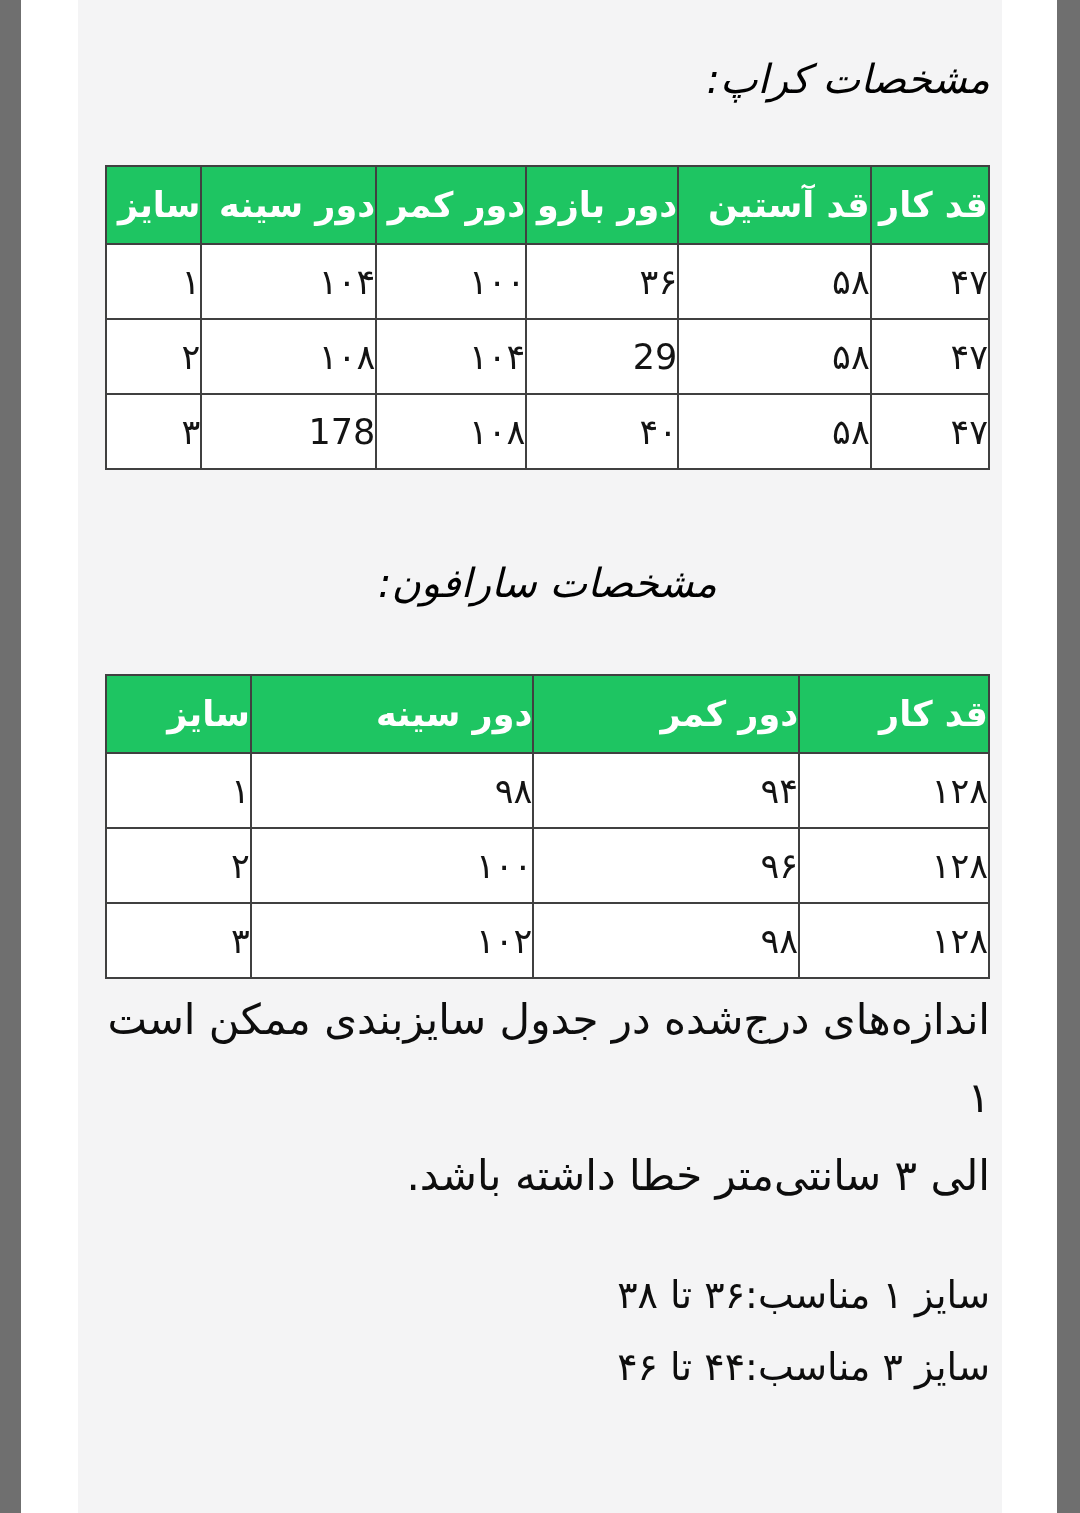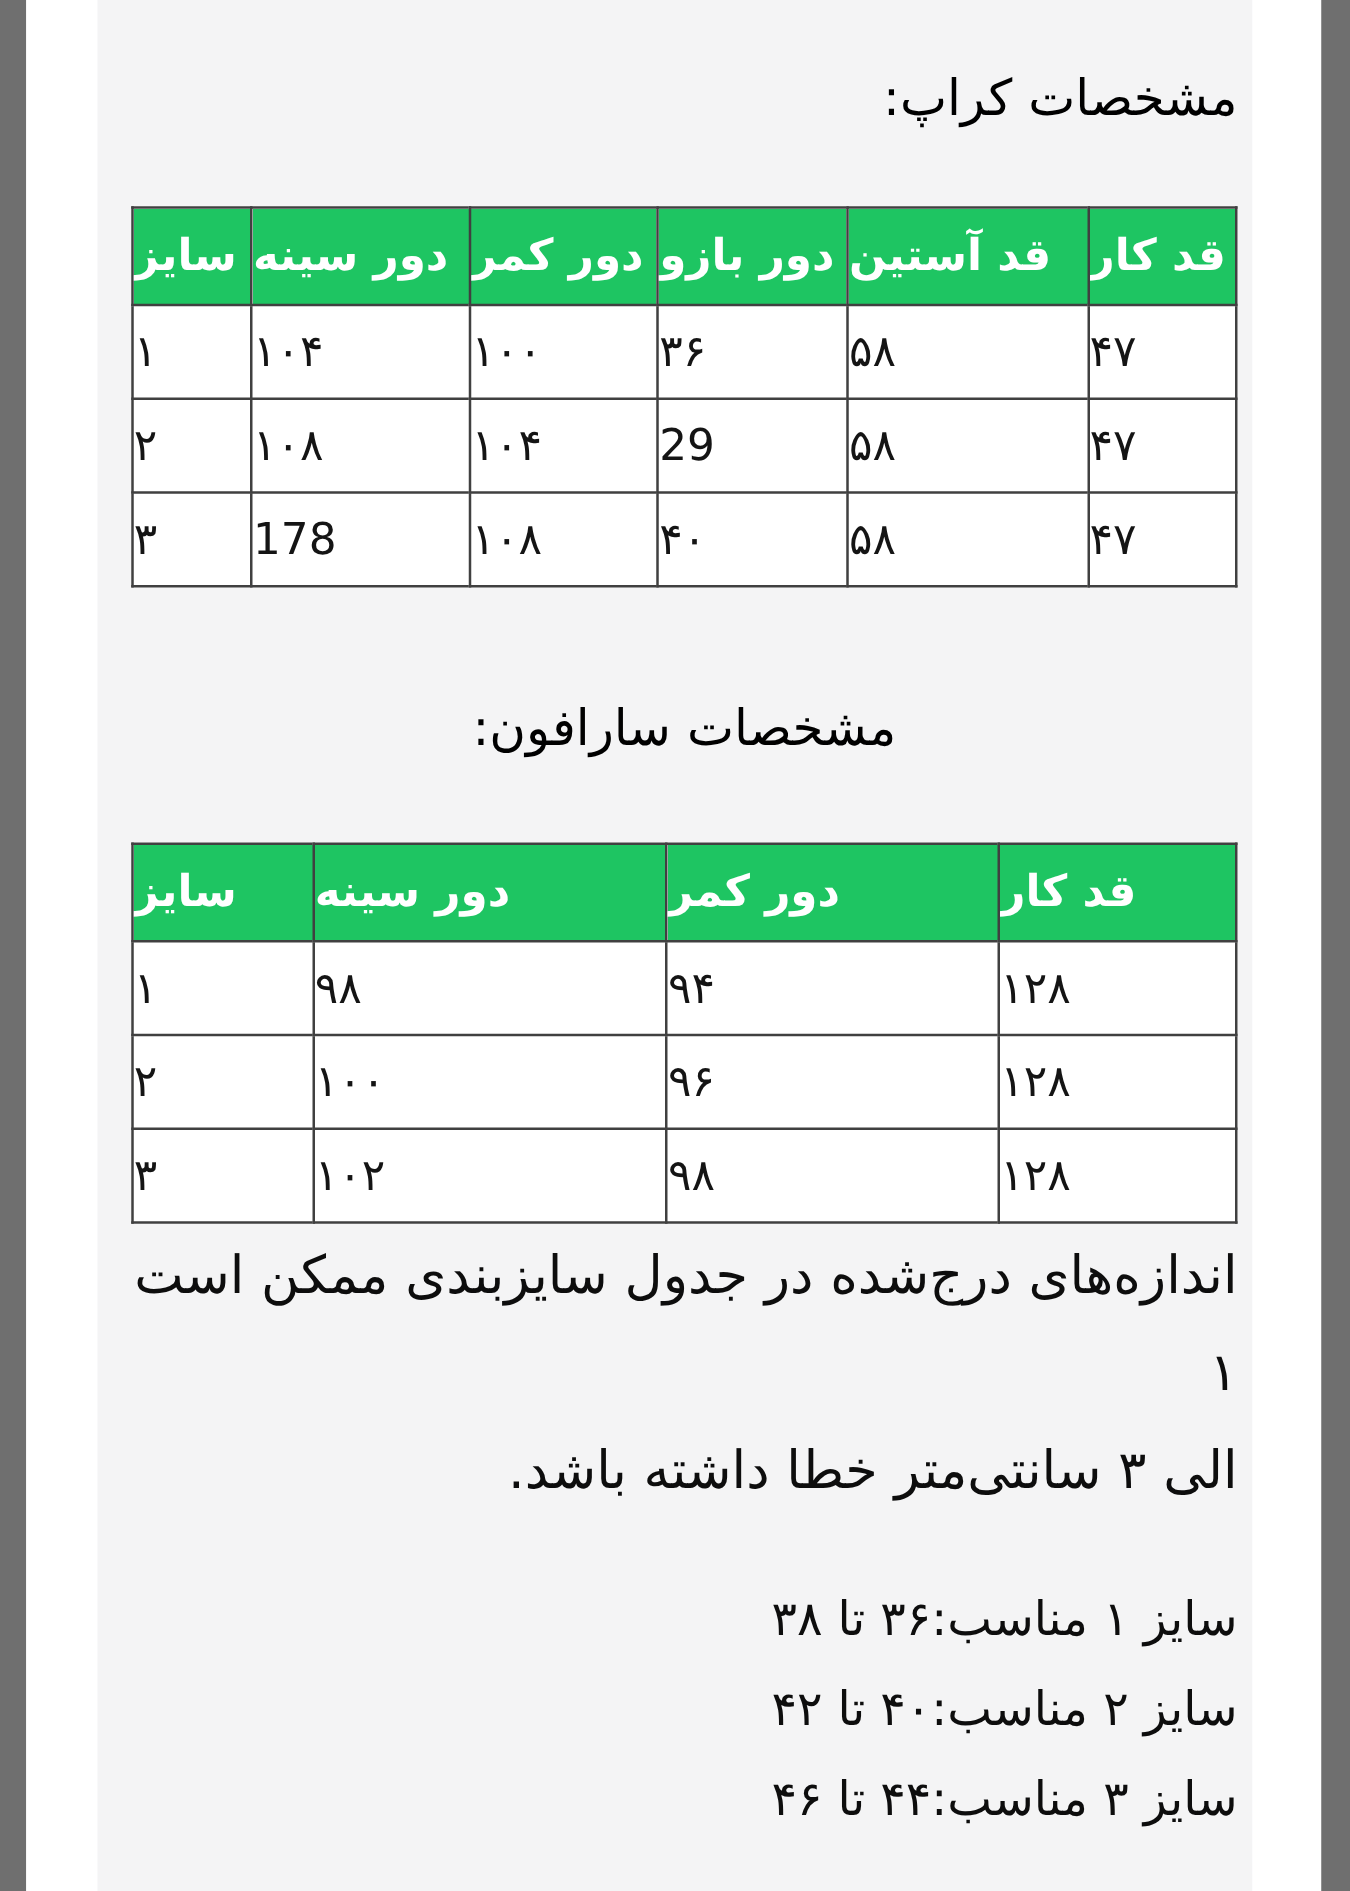--- a/index.html
+++ b/index.html
@@ -24,34 +24,35 @@
     direction: rtl;
     text-align: right;
     color: #0d0d0d;
     padding: 0 12px 0 27px;
   }
   .section-title {
     font-size: 40px;
     line-height: 58px;
     font-weight: 400;
     color: #000000;
+    font-style: italic;
   }
   .crop-title    { margin-top: 50px; }
   .sarafon-title { margin-top: 84px; text-align: center; }
   table.spec-table {
     width: 100%;
     border-collapse: collapse;
     table-layout: fixed;
     background: #ffffff;
   }
   .crop-table    { margin-top: 57px; }
   .sarafon-table { margin-top: 62px; }
   table.spec-table th, table.spec-table td {
     border: 2px solid #404040;
-    text-align: left;
+    text-align: right;
     vertical-align: middle;
     overflow: hidden;
   }
   table.spec-table th {
     background: #1ec562;
     color: #ffffff;
     font-weight: 700;
     font-size: 35px;
     height: 78px;
   }
@@ -171,21 +172,20 @@
       </tbody>
     </table>
 
     <div class="note">
       <div>اندازه‌های درج‌شده در جدول سایزبندی ممکن است ۱</div>
       <div>الی ۳ سانتی‌متر خطا داشته باشد.</div>
     </div>
 
     <div class="size-guide">
       <p>سایز ۱ مناسب:۳۶ تا ۳۸</p>
-      <p>سایز ۲ مناسب:۴۰ تا ۴۲</p>
       <p>سایز ۳ مناسب:۴۴ تا ۴۶</p>
     </div>
 
   </div>
 
   <div class="gutter right"></div>
   <div class="edge-bar right"></div>
 </div>
 
 </body></html>

